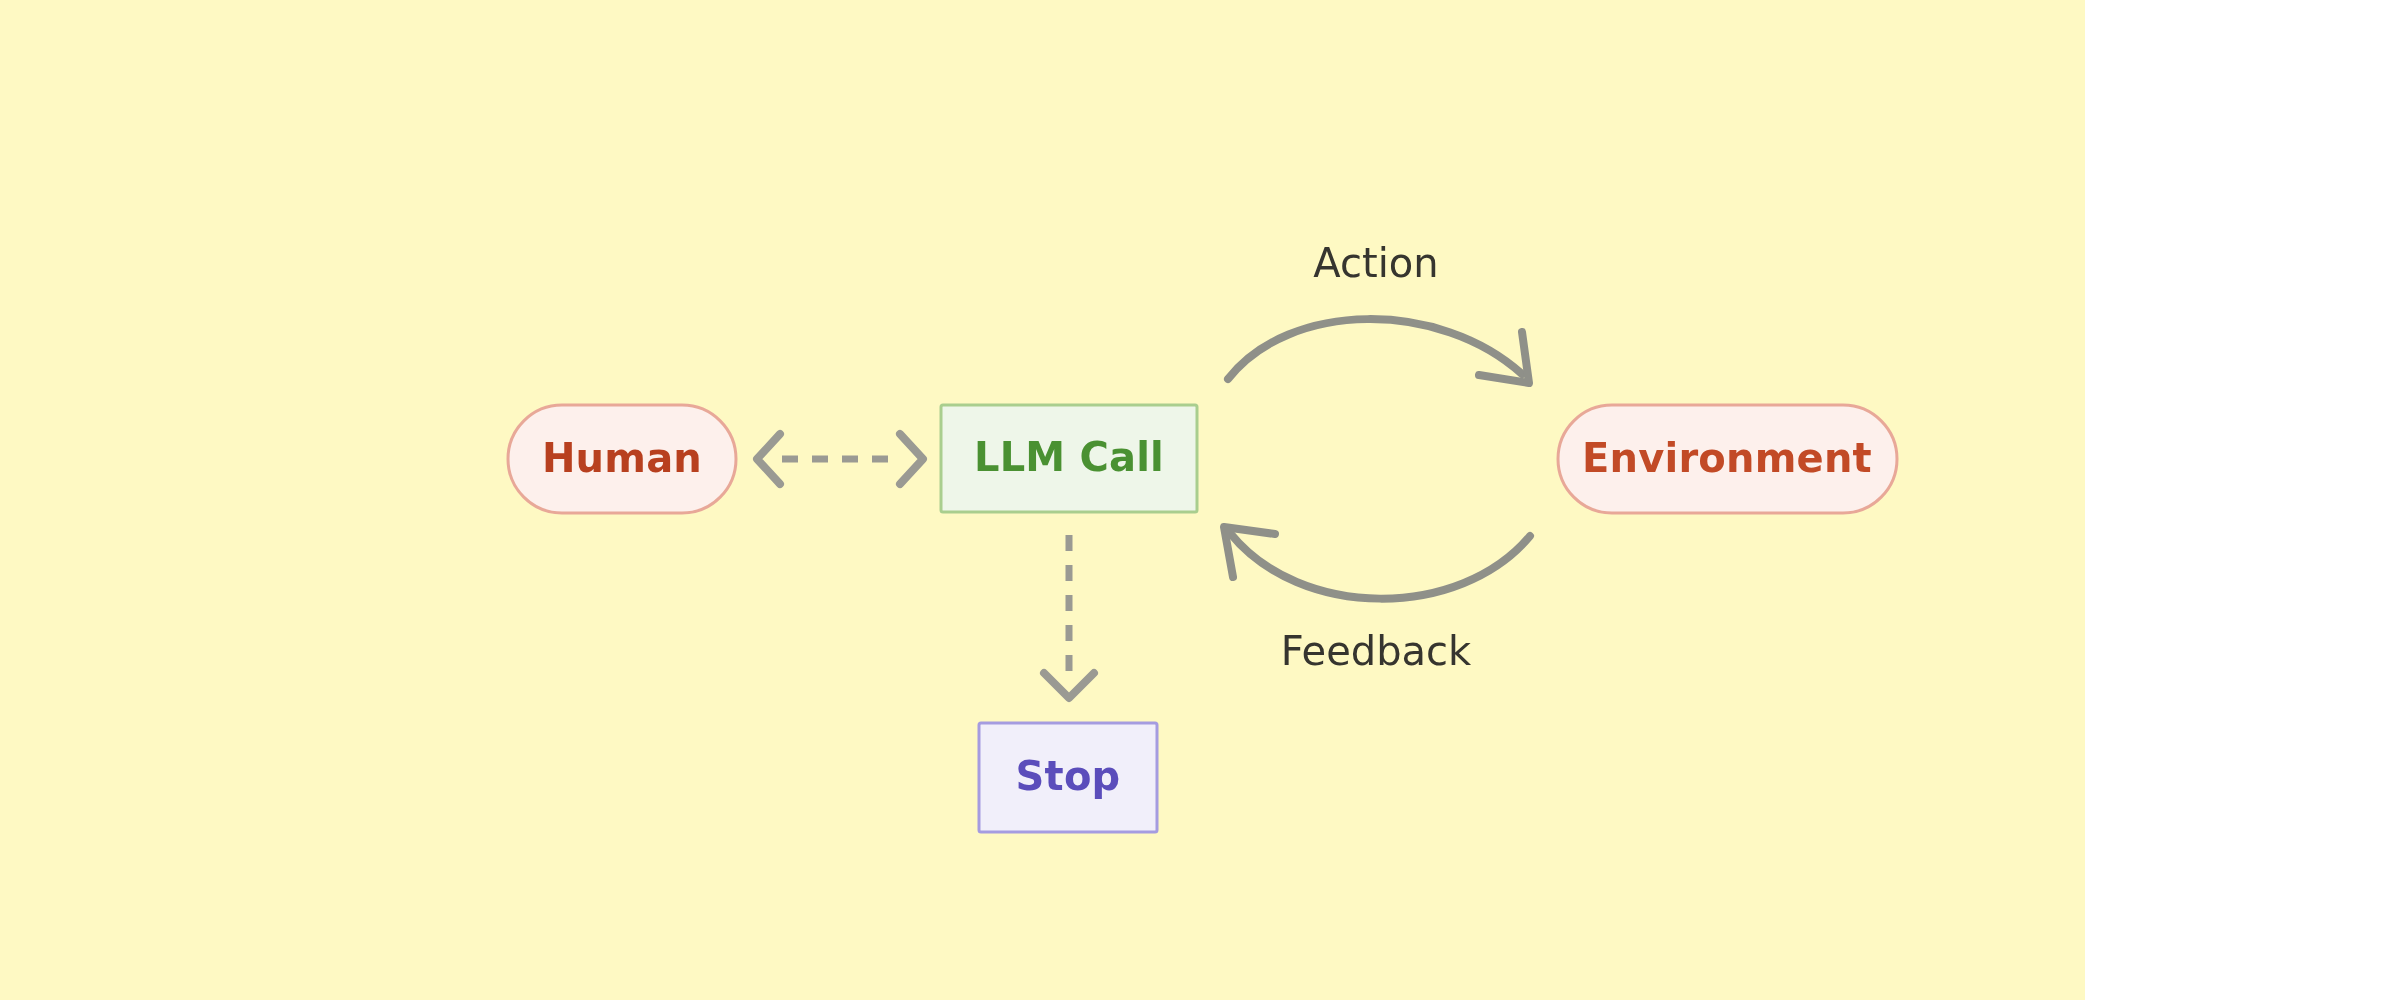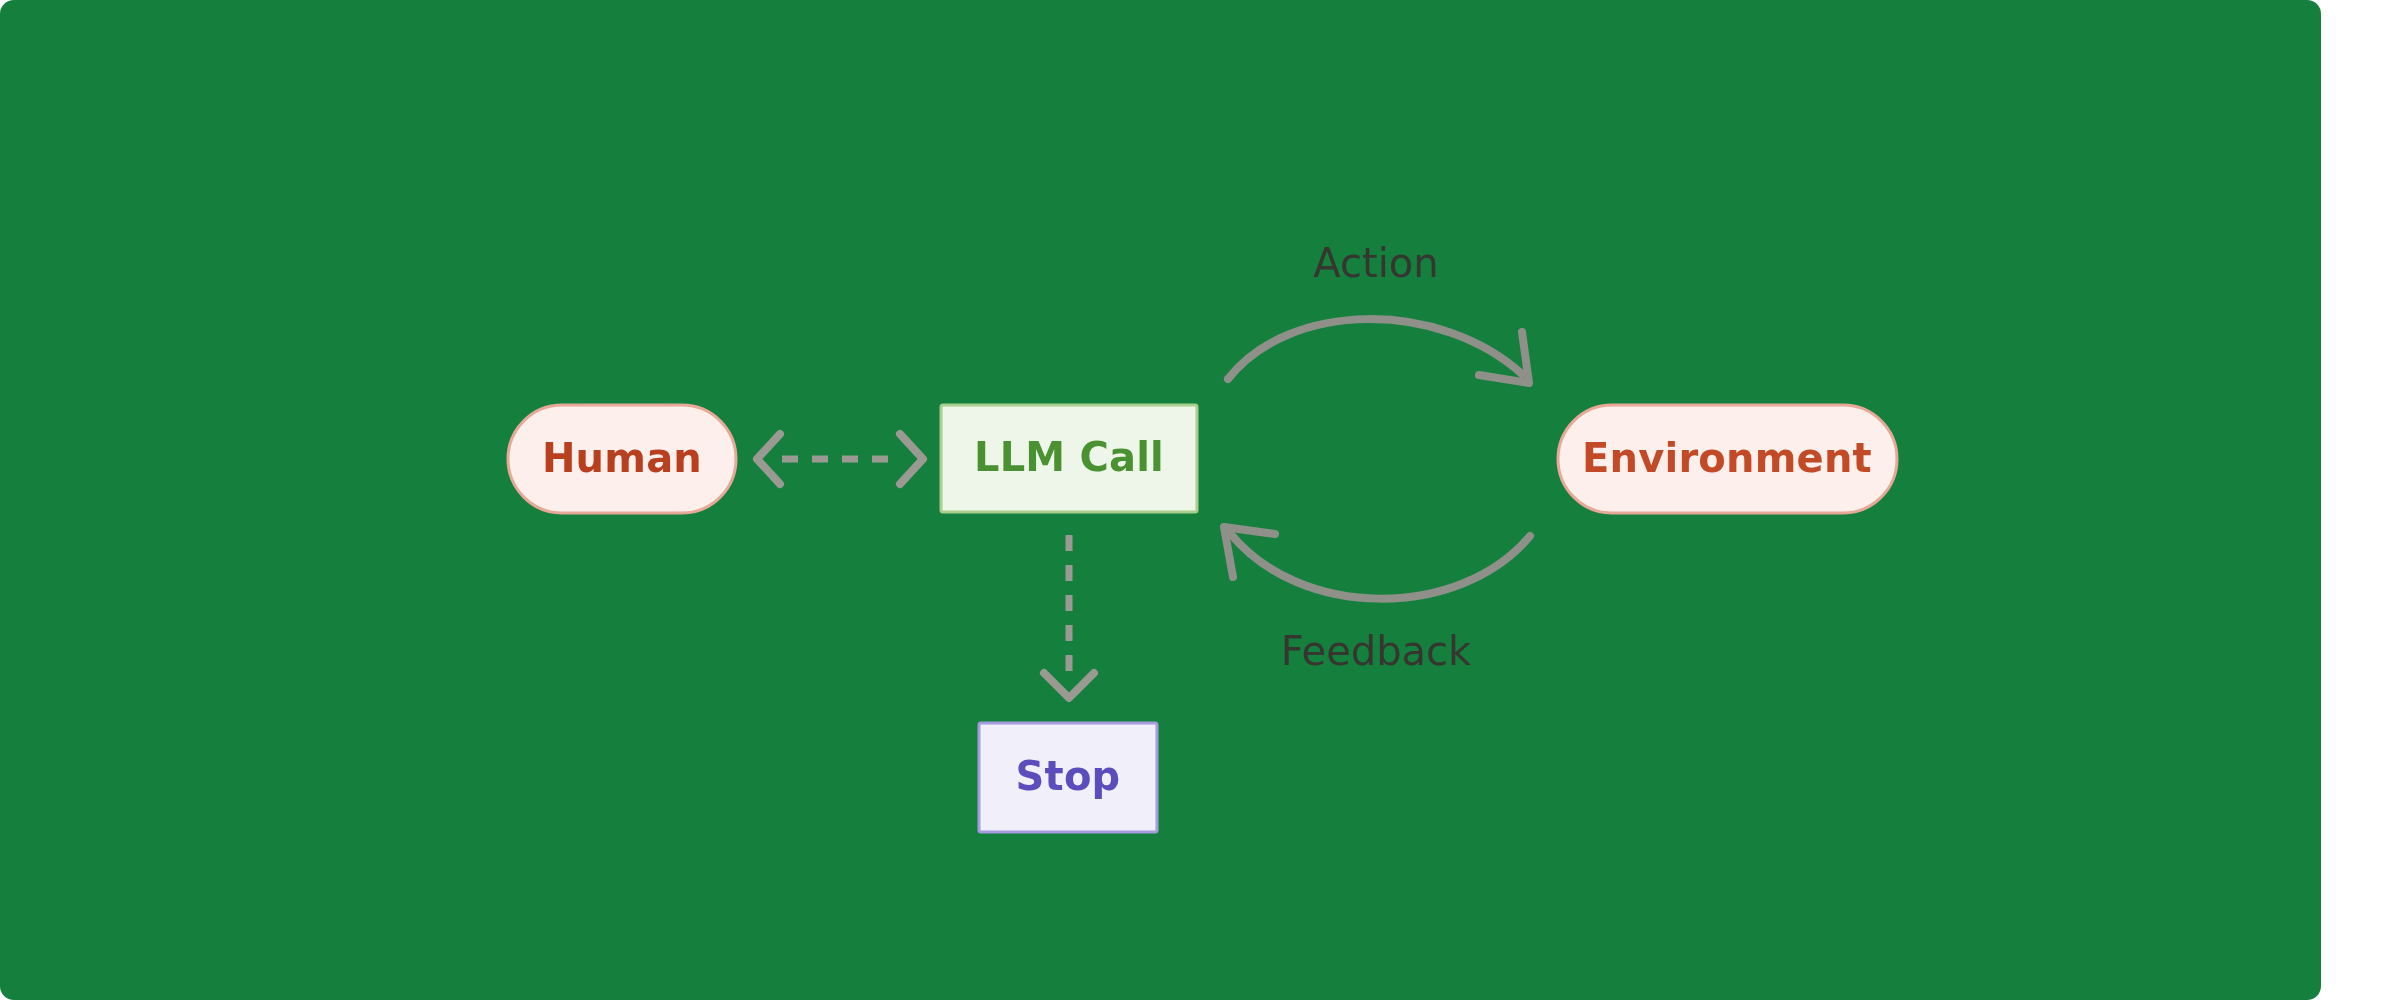--- a/index.html
+++ b/index.html
@@ -8,24 +8,23 @@
     background: #ffffff;
   }
   body {
     width: 2401px;
     height: 1000px;
     overflow: hidden;
     font-family: "DejaVu Sans", sans-serif;
   }
   #diagram-canvas {
     position: relative;
-    width: 2321px;
+    width: 2085px;
     height: 1000px;
-    background: #15803d;
-    border-radius: 14px;
+    background: #fef9c3;
   }
   #diagram-svg {
     position: absolute;
     top: 0;
     left: 0;
     width: 2401px;
     height: 1000px;
     display: block;
   }
   .node-label {

